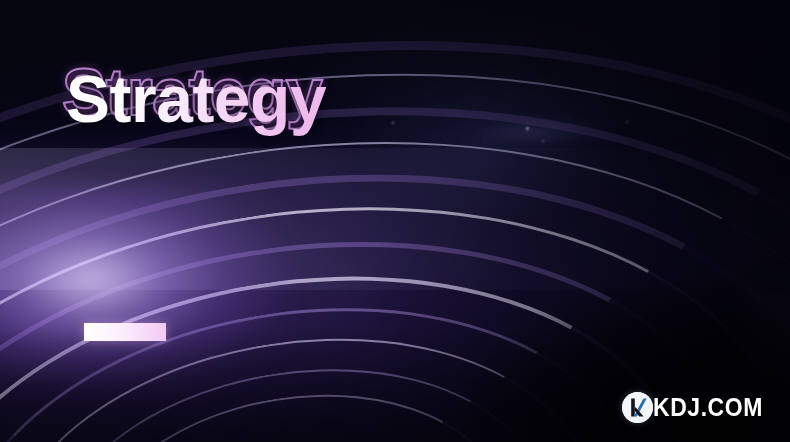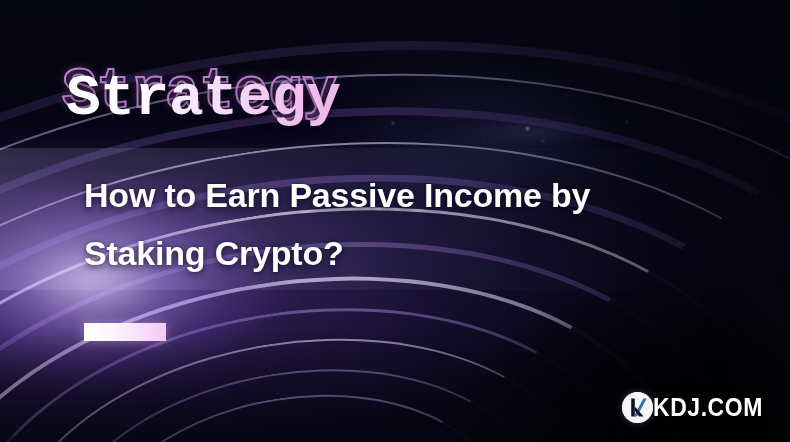--- a/index.html
+++ b/index.html
@@ -137,26 +137,26 @@
 
   .content { position: absolute; inset: 0; }
 
   
   .kicker-wrap {
     position: absolute;
     left: 66px; top: 62px;
     height: 74px;
   }
   .kicker {
-    font-size: 58px;
+    font-size: 66px;
     font-weight: 700;
     letter-spacing: -0.5px;
     line-height: 74px;
     white-space: nowrap;
-    font-family: Liberation Mono, monospace;
+    font-family: Liberation Sans, sans-serif;
   }
   .kicker-outline {
     position: absolute;
     left: -4px; top: -7px;
     color: transparent;
     -webkit-text-stroke: 2px rgba(196,138,216,0.92);
     text-shadow: 0 0 10px rgba(170,96,200,0.45);
   }
   .kicker-fill {
     position: relative;
@@ -267,24 +267,20 @@
   <div class="vignette"></div>
   <div class="headline-panel"></div>
 
   <div class="content">
 
     <div class="kicker-wrap">
       <div class="kicker kicker-outline">Strategy</div>
       <div class="kicker kicker-fill">Strategy</div>
     </div>
 
-    <h1 class="headline">
-      <span class="line">How to Earn Passive Income by</span>
-      <span class="line">Staking Crypto?</span>
-    </h1>
 
     <div class="accent-bar"></div>
 
     <div class="logo">
       <span class="logo-mark">
         <svg width="31" height="31" viewBox="0 0 31 31" aria-hidden="true">
           <circle cx="15.5" cy="15.5" r="15.5" fill="#f4f6fa"></circle>
           <path d="M9.2 6.6 h3.6 v17.8 h-3.6 z" fill="#111318"></path>
           <path d="M21.4 6.6 h3.3 L14.9 24.4 h-3.3 z" fill="#2f6fb5"></path>
           <path d="M13.3 14.9 L21.6 24.4 h-4.3 L12.4 18.2 z" fill="#111318"></path>

